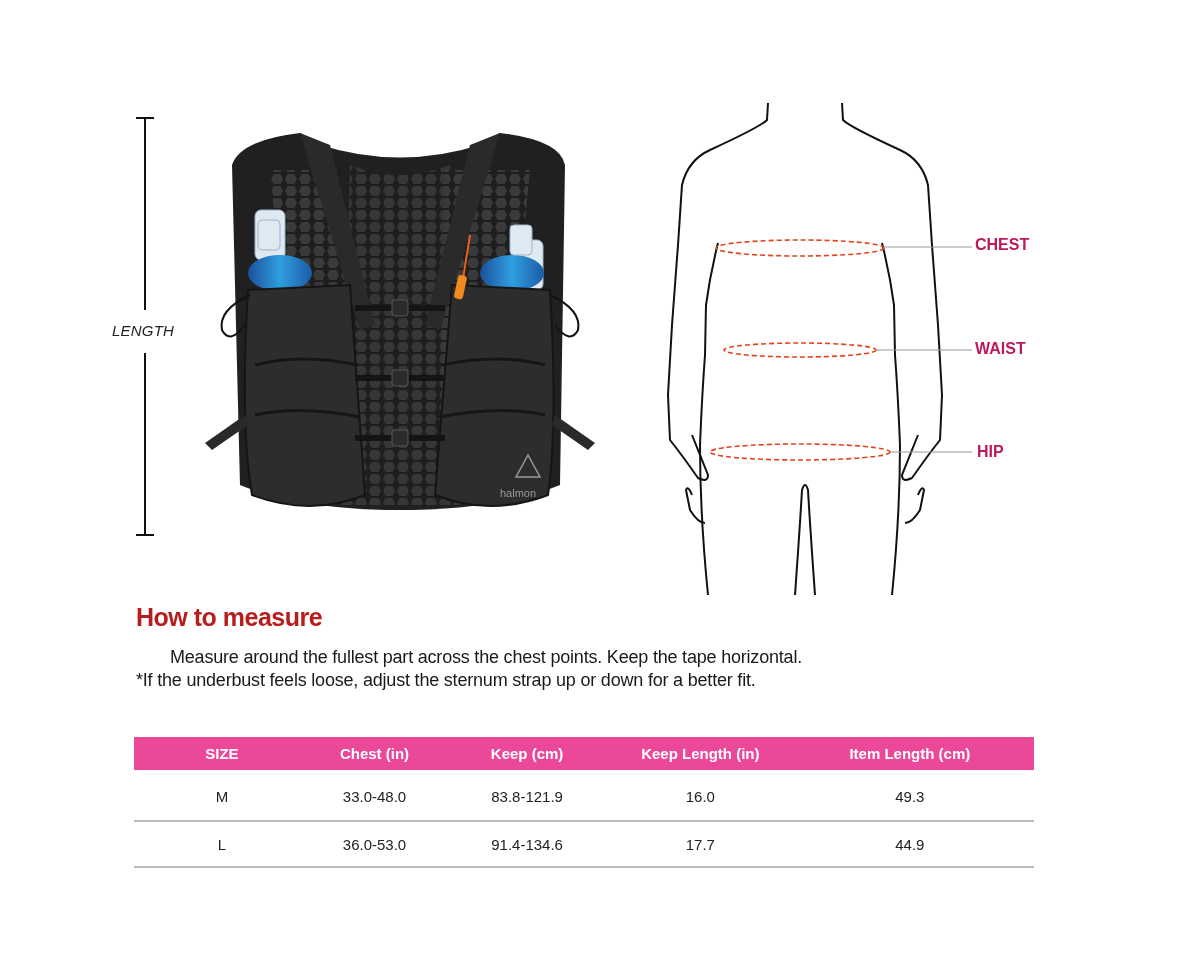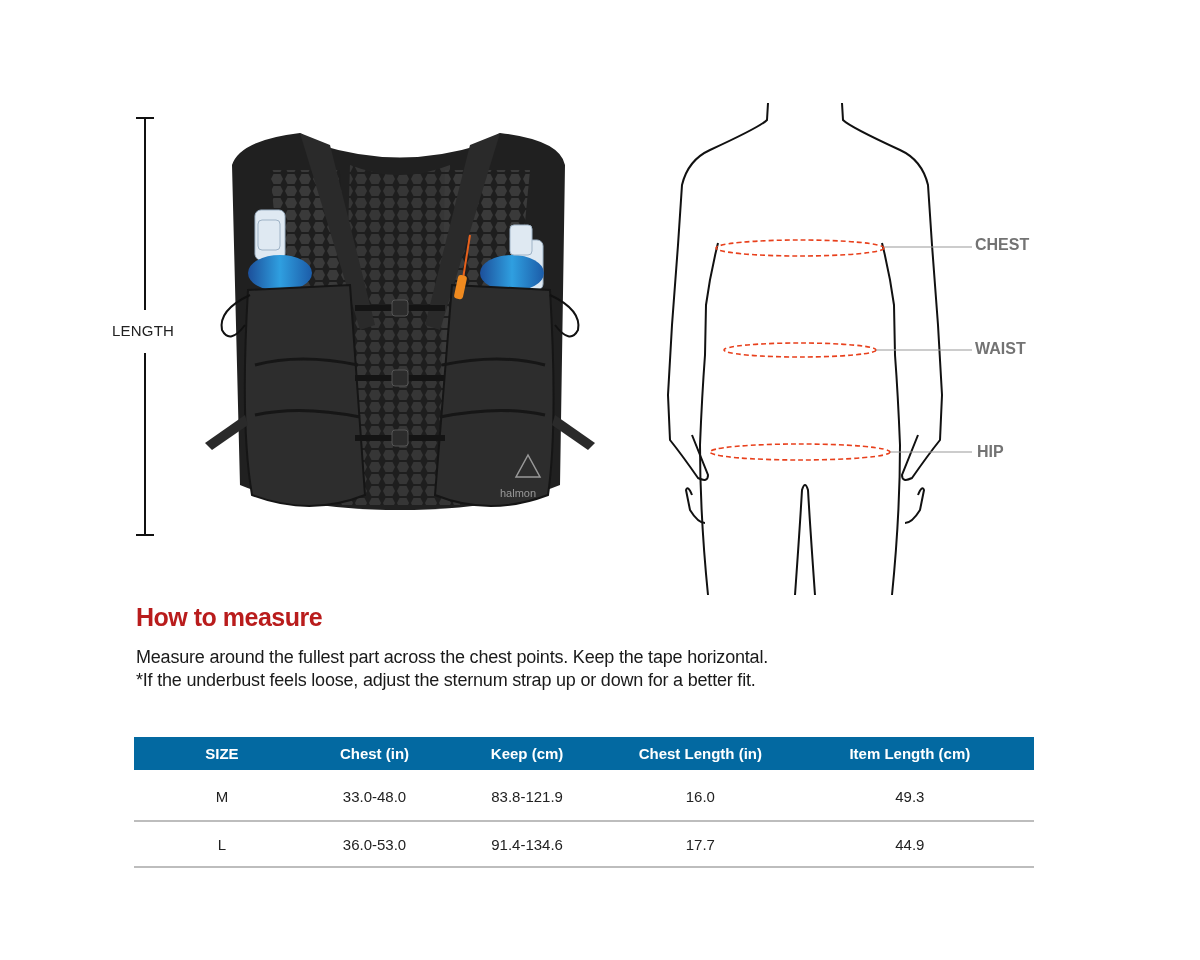--- a/index.html
+++ b/index.html
@@ -1,25 +1,25 @@
 <!DOCTYPE html>
 <html><head>
 <meta charset="utf-8">
 <style>
   html, body { margin:0; padding:0; background:#ffffff; }
   body { width:1200px; height:960px; position:relative; overflow:hidden; font-family:"Liberation Sans", sans-serif; color:#111; }
   .abs { position:absolute; }
-  #length-label { left:112px; top:322px; font-size:15px; color:#222; letter-spacing:0.2px; }
-  .measure-label { font-weight:bold; font-size:16px; color:#737373; }
+  #length-label { left:112px; top:322px; font-size:15px; color:#222; letter-spacing:0.2px;font-style:italic; }
+  .measure-label { font-weight:bold; font-size:16px; color:#be185d; }
   #title { left:136px; top:603px; font-size:25px; font-weight:bold; letter-spacing:-0.5px; color:#b91c1c; }
   .desc { left:136px; font-size:18px; color:#1a1a1a; letter-spacing:-0.2px; }
-  #desc1 { top:647px; }
+  #desc1 { top:647px;margin-left:34px; }
   #desc2 { top:670px;text-align:right; }
   #size-table { left:134px; top:737px; width:900px; border-collapse:collapse; font-size:15px; }
-  #size-table th { background:#0369a1; color:#fff; font-weight:bold; height:33px; padding:0; font-size:15px; }
+  #size-table th { background:#ec4899; color:#fff; font-weight:bold; height:33px; padding:0; font-size:15px; }
   #size-table td { text-align:center; height:44px; padding:0; color:#222; border-bottom:2px solid #bdbdbd; }
   #size-table tr.r1 td { height:47px; padding-top:3px; }
 </style>
 </head>
 <body>
 
 <svg class="abs" style="left:130px;top:110px" width="30" height="435">
   <line x1="6" y1="8" x2="24" y2="8" stroke="#111" stroke-width="2"></line>
   <line x1="15" y1="8" x2="15" y2="200" stroke="#111" stroke-width="2"></line>
   <line x1="15" y1="243" x2="15" y2="425" stroke="#111" stroke-width="2"></line>
@@ -121,21 +121,21 @@
       <col style="width:125px">
       <col style="width:170px">
       <col style="width:165px">
       <col style="width:240px">
   </colgroup>
   <thead>
     <tr>
       <th>SIZE</th>
       <th>Chest (in)</th>
       <th>Keep (cm)</th>
-      <th>Chest Length (in)</th>
+      <th>Keep Length (in)</th>
       <th>Item Length (cm)</th>
     </tr>
   </thead>
   <tbody>
     <tr class="r1">
       <td>M</td>
       <td>33.0-48.0</td>
       <td>83.8-121.9</td>
       <td>16.0</td>
       <td>49.3</td>

